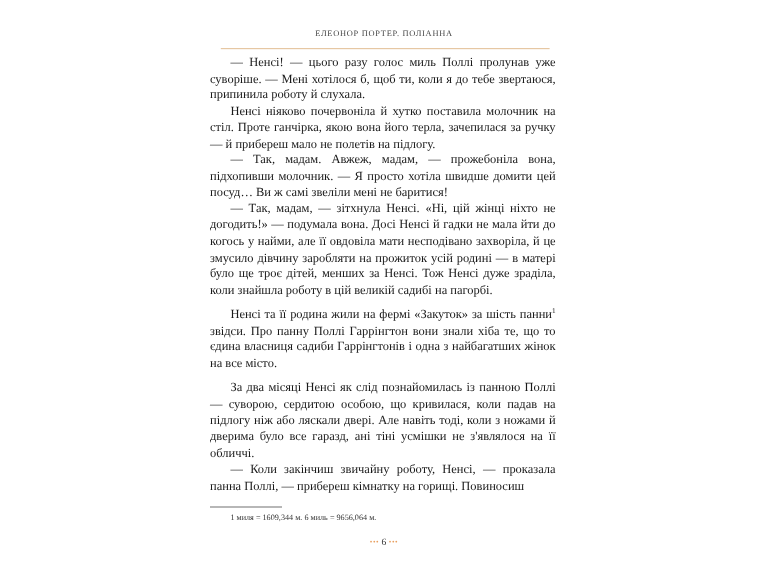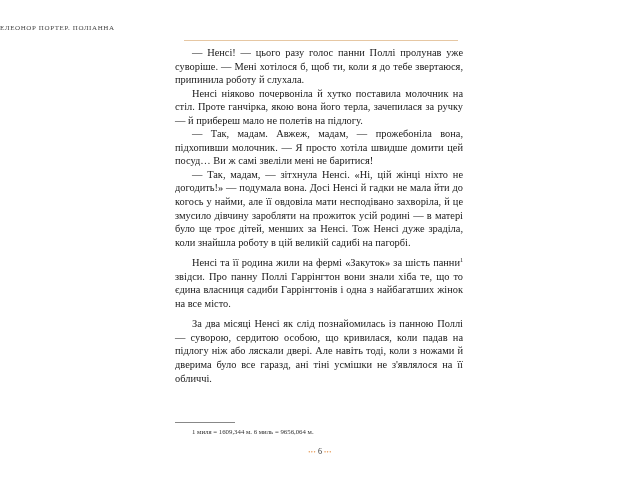--- a/index.html
+++ b/index.html
@@ -20,20 +20,21 @@
       left: 0;
       top: 0;
       width: 640px;
       height: 480px;
     }
     .running-header {
       position: absolute;
       left: 0;
       top: 24px;
       width: 640px;
+      text-align: center;
       font-size: 7px;
       letter-spacing: 0.6px;
       color: #444;
       font-variant: small-caps;
     }
     .header-rule {
       position: absolute;
       left: 184px;
       top: 40px;
       width: 274px;
@@ -96,26 +97,27 @@
   </style>
 </head>
 <body>
 
 <div class="page">
 
   <div class="running-header">ЕЛЕОНОР ПОРТЕР. ПОЛІАННА</div>
   <div class="header-rule"></div>
 
   <div class="body-text">
-    <p>— Ненсі! — цього разу голос панни Поллі пролунав уже суворіше. — Мені хотілося б, щоб ти, коли я до тебе звертаюся, припинила роботу й слухала.</p>
+    <p>— Ненсі! — цього разу голос миль Поллі пролунав уже суворіше. — Мені хотілося б, щоб ти, коли я до тебе звертаюся, припинила роботу й слухала.</p>
     <p>Ненсі ніяково почервоніла й хутко поставила молочник на стіл. Проте ганчірка, якою вона його терла, зачепилася за ручку — й прибереш мало не полетів на підлогу.</p>
     <p>— Так, мадам. Авжеж, мадам, — прожебоніла вона, підхопивши молочник. — Я просто хотіла швидше домити цей посуд… Ви ж самі звеліли мені не баритися!</p>
     <p>— Так, мадам, — зітхнула Ненсі. «Ні, цій жінці ніхто не догодить!» — подумала вона. Досі Ненсі й гадки не мала йти до когось у найми, але її овдовіла мати несподівано захворіла, й це змусило дівчину заробляти на прожиток усій родині — в матері було ще троє дітей, менших за Ненсі. Тож Ненсі дуже зраділа, коли знайшла роботу в цій великій садибі на пагорбі.</p>
     <p class="noindent-gap"><span>Ненсі та її родина жили на фермі «Закуток» за шість панни</span><span class="fn-ref">1</span> <span>звідси. Про панну Поллі Гаррінгтон вони знали хіба те, що то єдина власниця садиби Гаррінгтонів і одна з найбагатших жінок на все місто.</span></p>
     <p class="noindent-gap">За два місяці Ненсі як слід познайомилась із панною Поллі — суворою, сердитою особою, що кривилася, коли падав на підлогу ніж або ляскали двері. Але навіть тоді, коли з ножами й дверима було все гаразд, ані тіні усмішки не з'являлося на її обличчі.</p>
+    <p>— Коли закінчиш звичайну роботу, Ненсі, — проказала панна Поллі, — прибереш кімнатку на горищі. Повиносиш</p>
   </div>
 
   <div class="footnote-rule"></div>
   <div class="footnote">
     <span>1 миля = 1609,344 м. 6 миль = 9656,064 м.</span>
   </div>
 
   <div class="page-number">
     <span class="orn">•••</span>
     <span>6</span>

